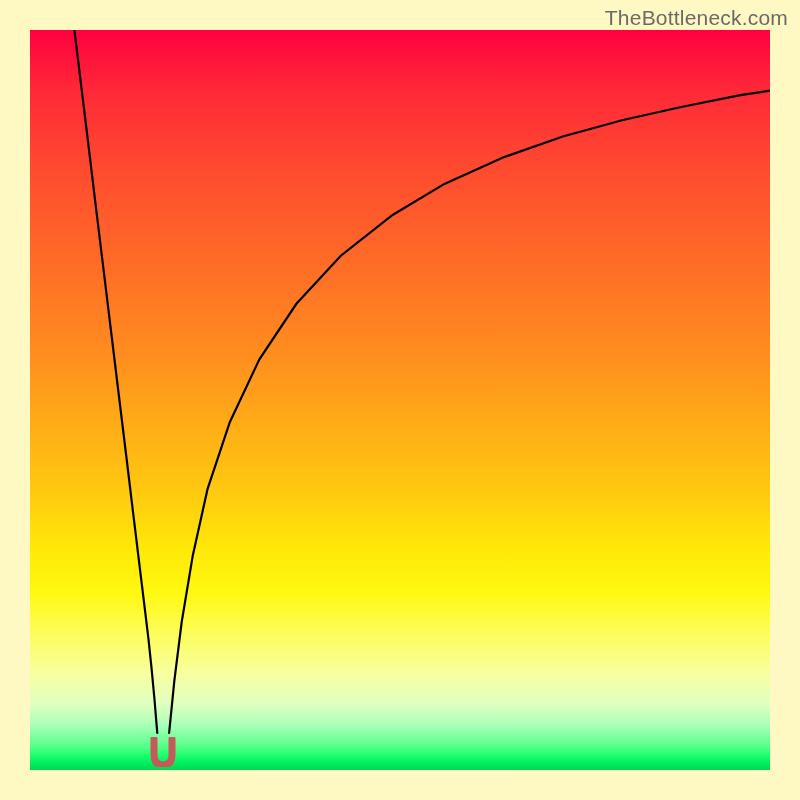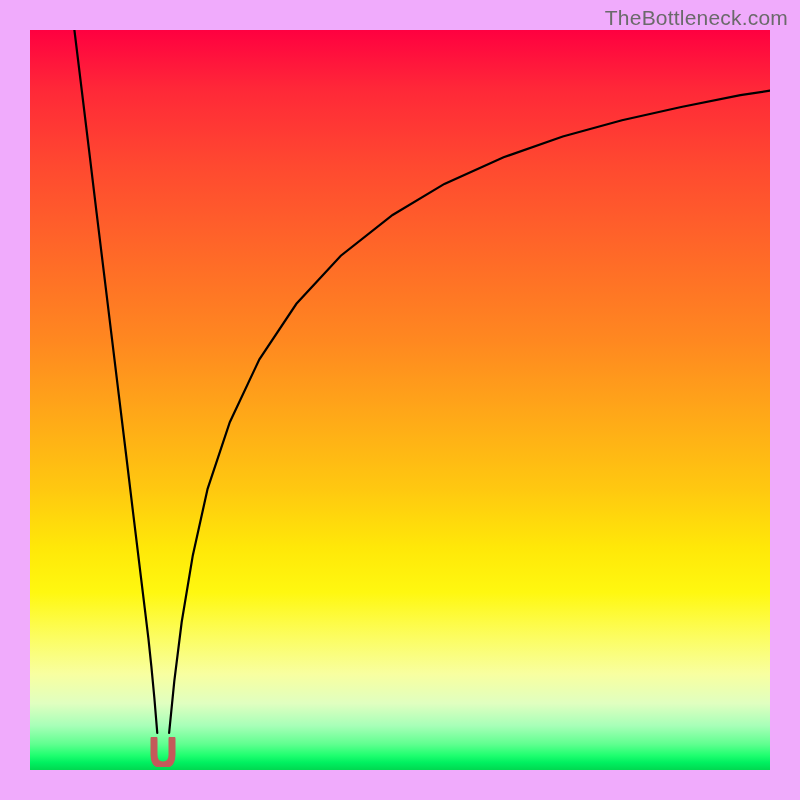--- a/index.html
+++ b/index.html
@@ -7,21 +7,21 @@
     padding: 0;
     width: 800px;
     height: 800px;
     overflow: hidden;
     background: #000;
   }
   .frame {
     position: relative;
     width: 800px;
     height: 800px;
-    background: #f0abfc;
+    background: #fef9c3;
   }
   .plot {
     position: absolute;
     left: 30px;
     top: 30px;
     width: 740px;
     height: 740px;
     background: linear-gradient(
       to bottom,
       #ff0040 0%,

